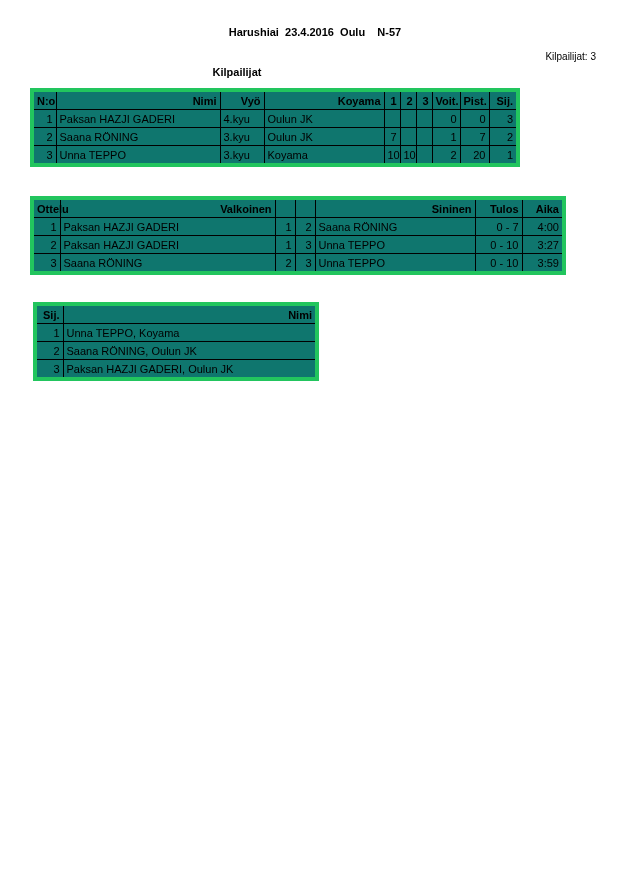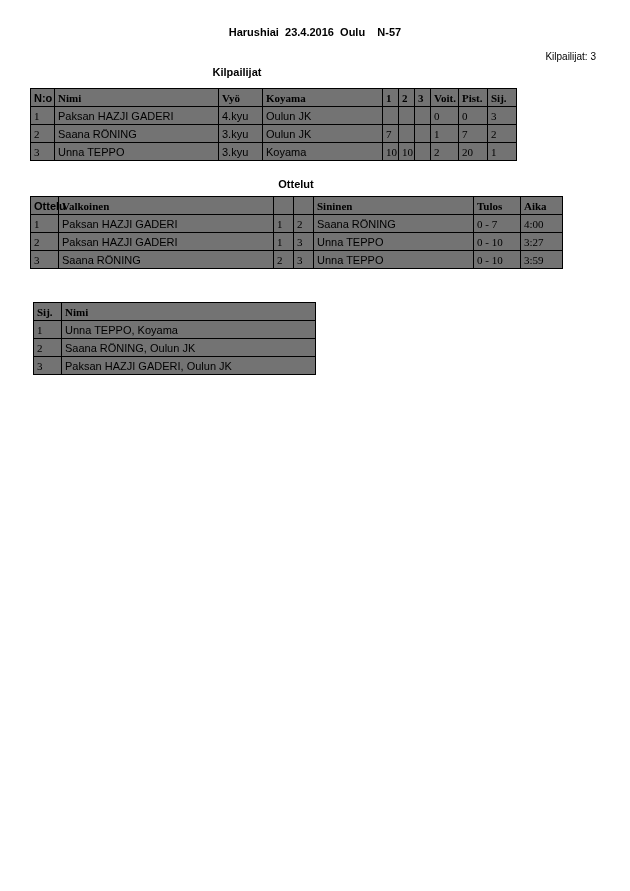--- a/index.html
+++ b/index.html
@@ -41,41 +41,41 @@
     white-space: nowrap;
   }
   .h1 { top: 66px;  left: 30px; width: 414px; }
   .h2 { top: 178px; left: 30px; width: 532px; }
   .h3 { top: 285px; left: 33px; width: 282px; }
 
   table {
     position: absolute;
     border-collapse: collapse;
     table-layout: fixed;
-    background: #737373;
-    border: 1px solid #22c55e;
+    background: #0f766e;
+    border: 4px solid #22c55e;
     padding-left: 32px;
   }
   .t1 { top: 88px;  left: 30px; width: 486px; }
   .t2 { top: 196px; left: 30px; width: 532px; }
   .t3 { top: 302px; left: 33px; width: 282px; }
 
   th, td {
     border: 1px solid #000000;
     font-size: 11px;
     height: 17px;
     padding: 0 3px;
     white-space: nowrap;
     overflow: hidden;
     vertical-align: middle;
   }
   th { font-weight: bold; text-align: center; }
   td { font-weight: normal; }
   .al { text-align: left; }
-  .ac { text-align: left; font-family: Liberation Serif, serif; }
+  .ac { text-align: right; }
   .ov { overflow: visible; }
 </style>
 </head>
 <body>
 
 <div class="page">
 
   <div class="doc-title">Harushiai  23.4.2016  Oulu    N-57</div>
   <div class="count">Kilpailijat: 3</div>
 
@@ -140,21 +140,20 @@
         <td class="ac">10</td>
         <td class="ac">10</td>
         <td class="ac"></td>
         <td class="ac">2</td>
         <td class="ac">20</td>
         <td class="ac">1</td>
       </tr>
     </tbody>
   </table>
 
-  <div class="section-heading h2">Ottelut</div>
   <table class="t2">
     <colgroup>
       <col style="width:28px">
         <col style="width:215px">
         <col style="width:20px">
         <col style="width:20px">
       <col style="width:160px">
         <col style="width:47px">
         <col style="width:42px">
     </colgroup>

